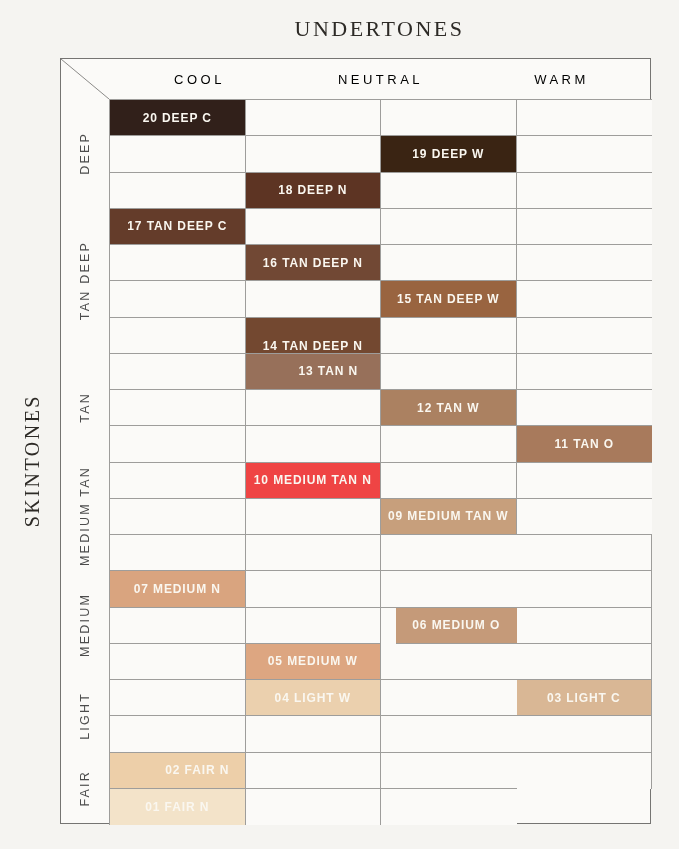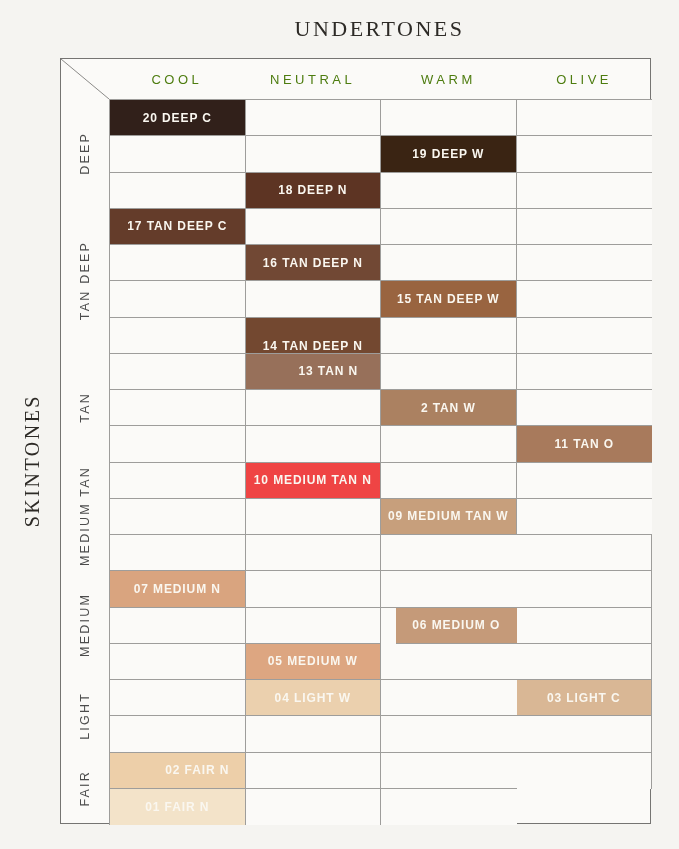--- a/index.html
+++ b/index.html
@@ -19,21 +19,21 @@
     background:#fbfaf8;border:1px solid #757472;box-sizing:border-box;
   }
   .corner-diag{position:absolute;left:0;top:0;}
   
   .col-headers{
     position:absolute;left:48px;top:0;width:543px;height:40px;
     display:flex;flex-direction:row;
   }
   .colhead{
     flex:1 1 0;display:flex;align-items:center;justify-content:center;
-    font-size:13px;letter-spacing:3.5px;color:#4d7c0f;
+    font-size:13px;letter-spacing:3.5px;color:#000000;
   }
   
   .group-labels{
     position:absolute;left:0;top:40px;width:48px;height:726px;
     display:flex;flex-direction:column;
   }
   .group{display:flex;align-items:center;justify-content:center;}
   .vtext{
     writing-mode:vertical-rl;transform:rotate(180deg);
     font-size:12.5px;letter-spacing:2.2px;color:#4c4c4c;white-space:nowrap;
@@ -80,21 +80,20 @@
   <div class="chart-table">
 
     <svg class="corner-diag" width="48" height="40">
       <line x1="0" y1="0" x2="48" y2="40" stroke="#8b8a88" stroke-width="1"></line>
     </svg>
 
     <div class="col-headers">
         <div class="colhead">COOL</div>
         <div class="colhead">NEUTRAL</div>
         <div class="colhead">WARM</div>
-        <div class="colhead">OLIVE</div>
       </div>
 
     <div class="group-labels">
         <div class="group" style="height: 108.9px;">
           <span class="vtext">DEEP</span>
         </div>
         <div class="group" style="height: 145.2px;">
           <span class="vtext">TAN DEEP</span>
         </div>
         <div class="group" style="height: 108.9px;">
@@ -159,21 +158,21 @@
         <div class="cell lastcol"></div>
         <div class="cell"></div>
         <div class="cell shade" style="background: rgb(151, 112, 90); padding-left: 31px;">
           <span>13 TAN N</span>
         </div>
         <div class="cell"></div>
         <div class="cell lastcol"></div>
         <div class="cell"></div>
         <div class="cell"></div>
         <div class="cell shade" style="background: rgb(171, 129, 97);">
-          <span>2 TAN W</span>
+          <span>12 TAN W</span>
         </div>
         <div class="cell lastcol"></div>
         <div class="cell"></div>
         <div class="cell"></div>
         <div class="cell"></div>
         <div class="cell lastcol shade" style="background: rgb(168, 122, 92);">
           <span>11 TAN O</span>
         </div>
         <div class="cell"></div>
         <div class="cell shade" style="background: #ef4444;">

